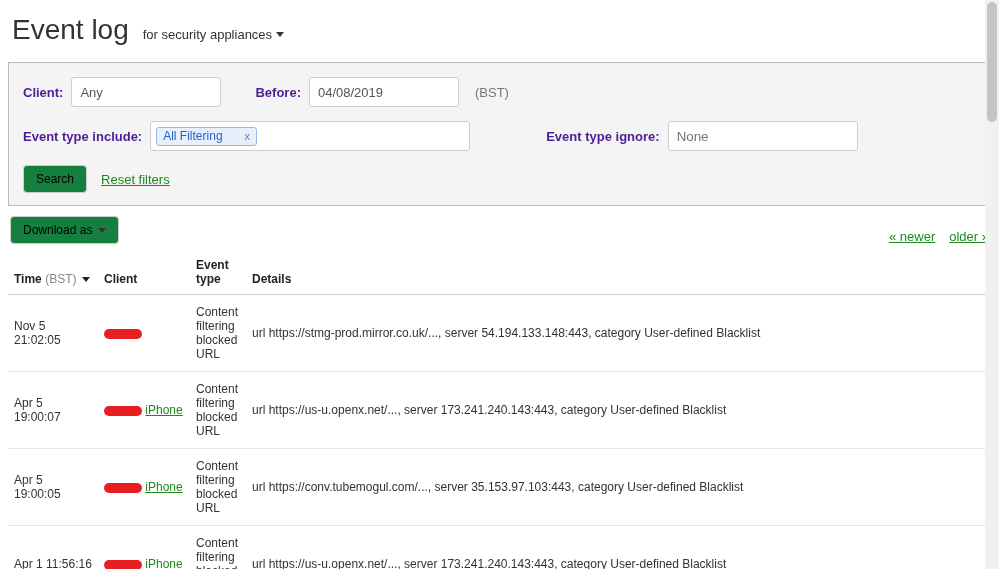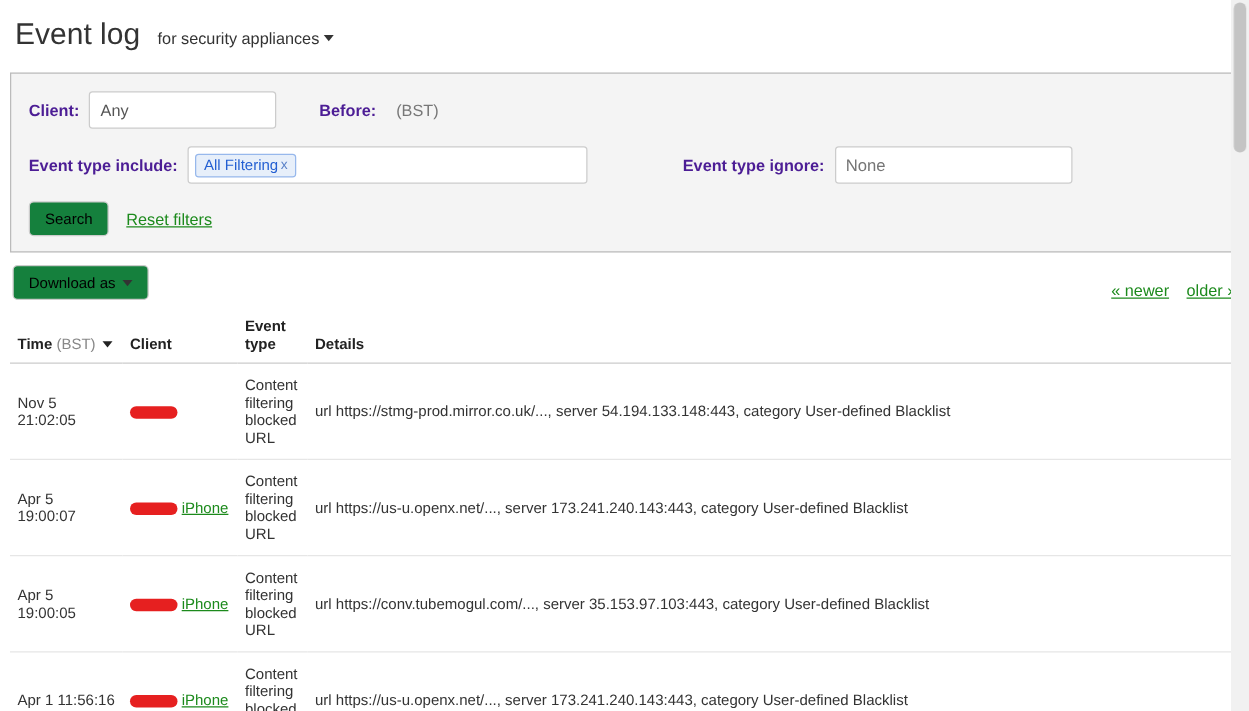--- a/index.html
+++ b/index.html
@@ -6,21 +6,21 @@
   body {
     margin: 0;
     font-family: -apple-system, BlinkMacSystemFont, "Segoe UI", Helvetica, Arial, sans-serif;
     font-size: 13px;
     color: #333;
     background: #fff;
     width: 999px;
   }
   .page { padding: 8px 8px 0 8px; }
   .title-row { display: flex; align-items: baseline; gap: 14px; margin: 6px 0 16px 4px; }
-  .title { font-size: 24px; font-weight: 400; color: #333; }
+  .title { font-size: 28px; font-weight: 400; color: #333; }
   .subtitle { font-size: 13px; color: #333; cursor: pointer; display: inline-flex; align-items: center; gap: 4px; }
   .subtitle .caret { border-left:4px solid transparent; border-right:4px solid transparent; border-top:5px solid #333; }
 
   .filter-panel {
     border: 1px solid #bbb;
     background: #f4f4f4;
     padding: 14px 14px 12px 14px;
   }
   .frow { display: flex; align-items: center; flex-wrap: wrap; gap: 8px; margin-bottom: 14px; }
   .flabel { font-weight: 700; font-size: 13px; color: #4c1d95; }
@@ -51,21 +51,21 @@
   }
   .tag {
     border: 1px solid #97b8ec;
     background: #e7effa;
     border-radius: 3px;
     padding: 1px 6px 2px 6px;
     color: #235fd2;
     font-size: 12px;
     display: inline-flex;
     align-items: center;
-    gap: 2px;
+    gap: 22px;
   }
   .tag .x { color: #5b82c8; cursor: pointer; font-size: 11px; }
   .ignore-box {
     background: #fff;
     border: 1px solid #ccc;
     border-radius: 3px;
     height: 30px;
     width: 190px;
     padding: 4px 8px;
     color: #999;
@@ -137,20 +137,21 @@
       <span class="caret"></span>
     </span>
   </div>
 
   <div class="filter-panel">
     <div class="frow">
       <span class="flabel">Client:</span>
       <input class="input client-input" value="Any" style="">
       <span style="width:18px"></span>
       <span class="flabel">Before:</span>
+      <input class="input date-input" value="04/08/2019" style="">
       <span class="tz">(BST)</span>
     </div>
     <div class="frow">
       <span class="flabel">Event type include:</span>
       <div class="tagbox">
         <span class="tag">
           <span>All Filtering</span>
           <span class="x">x</span>
         </span>
       </div>

